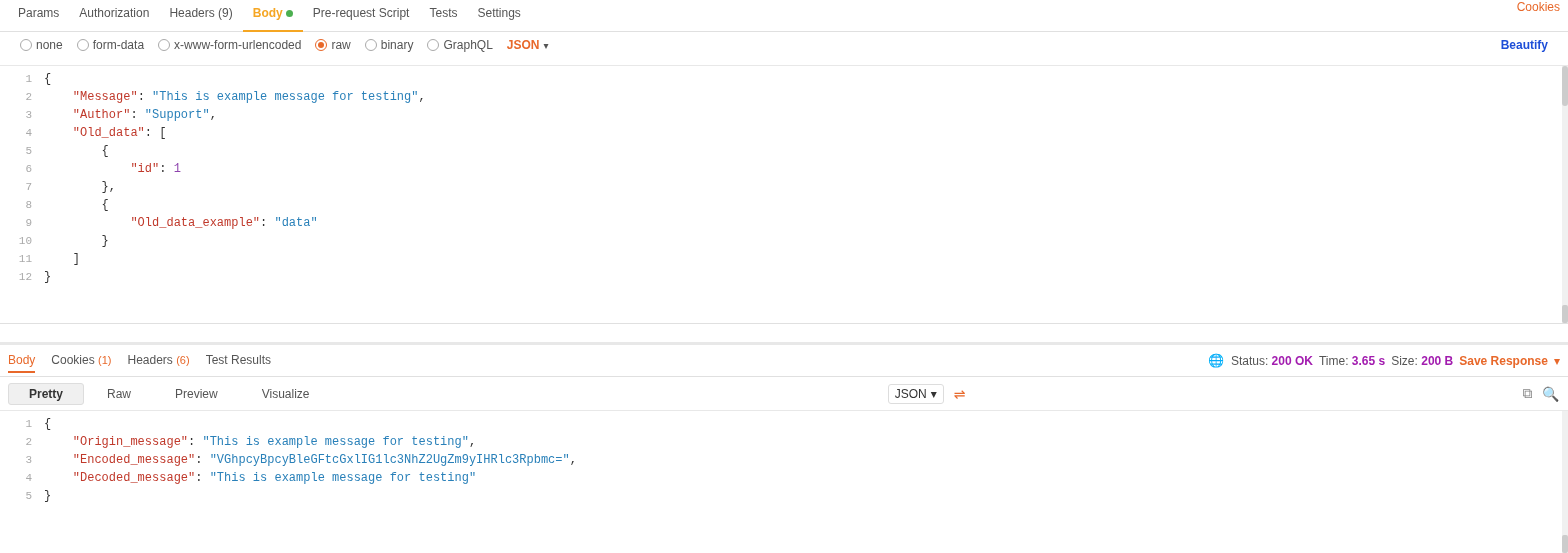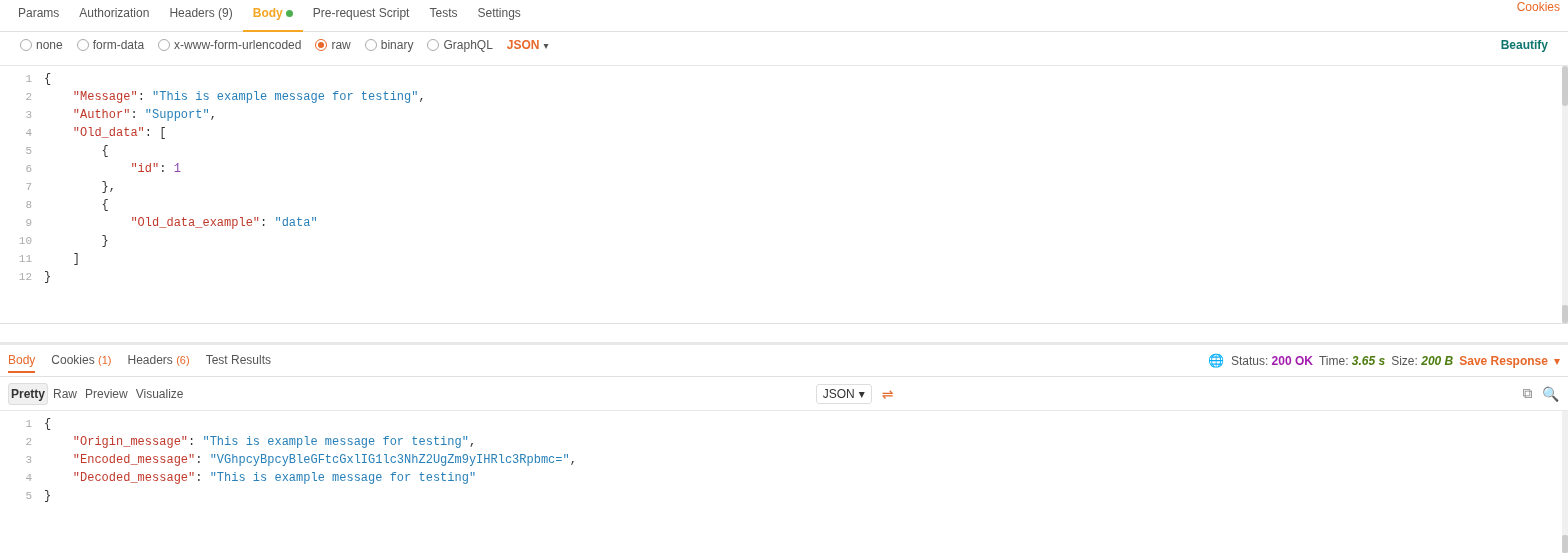--- a/index.html
+++ b/index.html
@@ -89,21 +89,21 @@
     .json-label {
       color: #e8682a;
       font-weight: 600;
     }
     .dropdown-arrow {
       color: #555;
       font-size: 10px;
     }
     .beautify-btn {
       margin-left: auto;
-      color: #0f766e;
+      color: #1d4ed8;
       font-weight: 600;
       cursor: pointer;
       font-size: 12px;
     }
 
     
     .code-editor {
       background: #fff;
       font-family: 'Courier New', Courier, monospace;
       font-size: 12px;
@@ -164,39 +164,39 @@
     }
     .resp-status {
       margin-left: auto;
       display: flex;
       align-items: center;
       gap: 6px;
       font-size: 12px;
       color: #555;
     }
     .status-ok { color: #a21caf; font-weight: 600; }
-    .status-highlight { color: #4d7c0f; font-weight: 600; font-style: italic; }
+    .status-highlight { color: #a21caf; font-weight: 600; }
     .save-resp-btn {
       color: #e8682a;
       font-weight: 600;
       cursor: pointer;
     }
     .globe-icon { font-size: 13px; color: #555; }
 
     
     .resp-format-bar {
       display: flex;
       align-items: center;
       padding: 6px 8px;
       border-bottom: 1px solid #e8e8e8;
       gap: 2px;
       height: 34px;
     }
     .fmt-btn {
-      padding: 3px 2px;
+      padding: 3px 20px;
       border-radius: 3px;
       cursor: pointer;
       font-size: 12px;
       color: #555;
       border: 1px solid transparent;
     }
     .fmt-btn.active {
       background: #f0f0f0;
       border: 1px solid #ddd;
       font-weight: 600;

